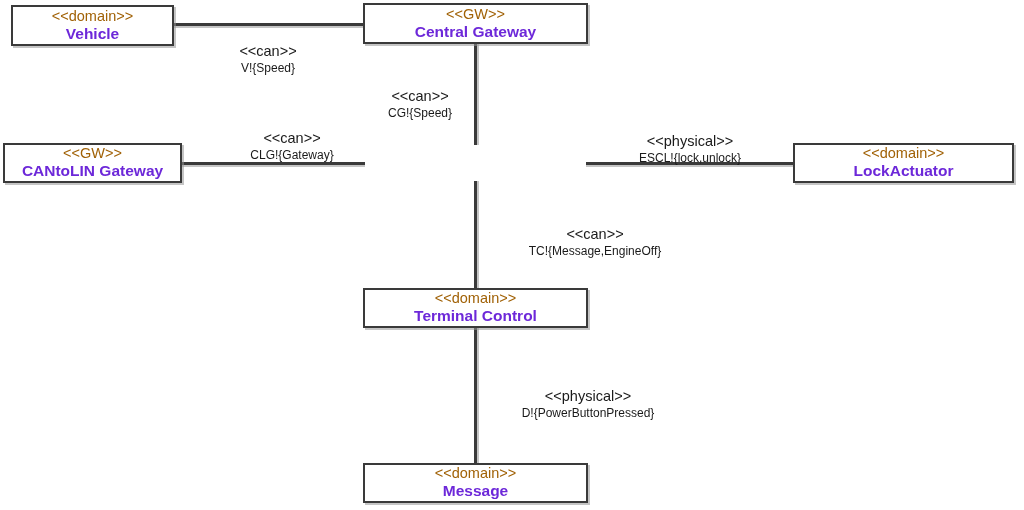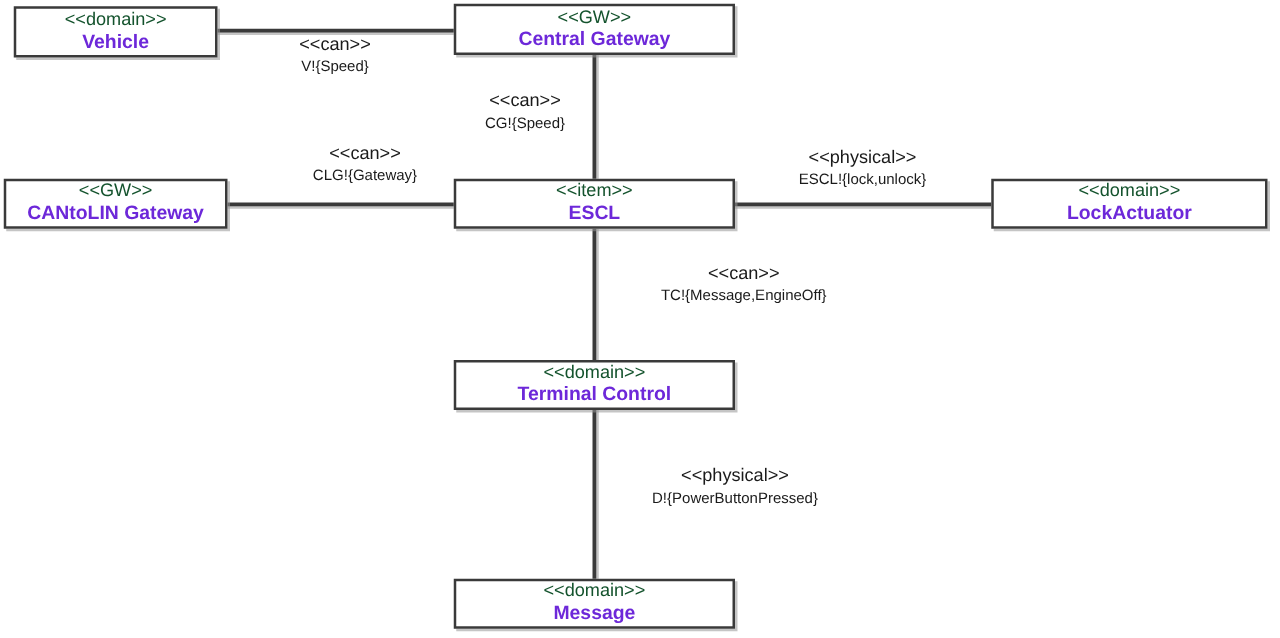--- a/index.html
+++ b/index.html
@@ -24,21 +24,21 @@
     box-shadow: 2px 2px 0 0 rgba(150,150,150,0.55);
     display: flex;
     flex-direction: column;
     align-items: center;
     justify-content: center;
     z-index: 3;
   }
   .node .stereotype {
     font-size: 14.5px;
     font-weight: 400;
-    color: #14532d;
+    color: #a16207;
     line-height: 1.08;
     white-space: nowrap;
   }
   .node .name {
     font-size: 15.5px;
     font-weight: bold;
     color: #6d28d9;
     line-height: 1.12;
     white-space: nowrap;
   }
@@ -58,20 +58,21 @@
   }
   
   .edge-label {
     position: absolute;
     text-align: center;
     color: #1a1a1a;
     line-height: 1.22;
     z-index: 4;
     white-space: nowrap;
     background: transparent;
+    margin-top: 15px;
   }
   .edge-label .ls {
     display: block;
     font-size: 14.5px;
   }
   .edge-label .lm {
     display: block;
     font-size: 12px;
   }
 </style>
@@ -100,24 +101,20 @@
   <div class="node" style="left:363px; top:3px; width:225px; height:41px;">
     <span class="stereotype">&lt;&lt;GW&gt;&gt;</span>
     <span class="name">Central Gateway</span>
   </div>
 
   <div class="node" style="left:3px; top:143px; width:179px; height:40px;">
     <span class="stereotype">&lt;&lt;GW&gt;&gt;</span>
     <span class="name">CANtoLIN Gateway</span>
   </div>
 
-  <div class="node" style="left:363px; top:143px; width:225px; height:40px;">
-    <span class="stereotype">&lt;&lt;item&gt;&gt;</span>
-    <span class="name">ESCL</span>
-  </div>
 
   <div class="node" style="left:793px; top:143px; width:221px; height:40px;">
     <span class="stereotype">&lt;&lt;domain&gt;&gt;</span>
     <span class="name">LockActuator</span>
   </div>
 
   <div class="node" style="left:363px; top:288px; width:225px; height:40px;">
     <span class="stereotype">&lt;&lt;domain&gt;&gt;</span>
     <span class="name">Terminal Control</span>
   </div>

